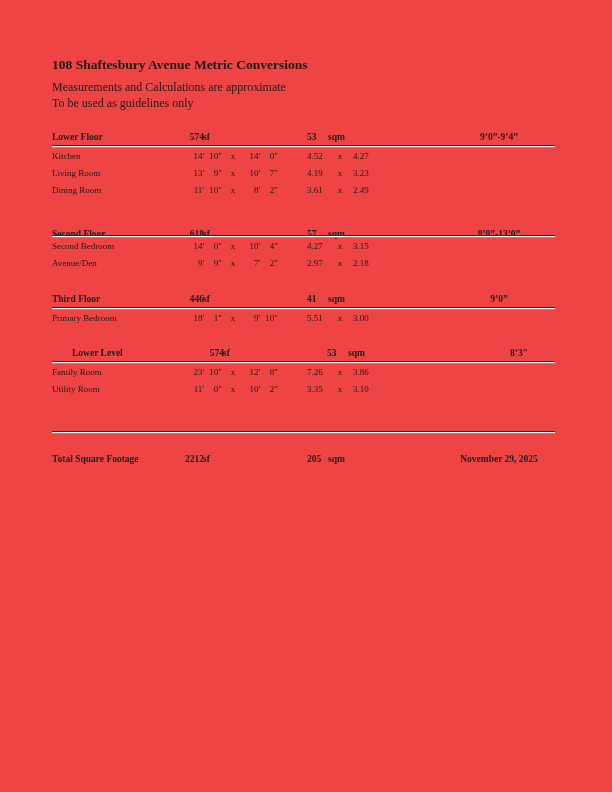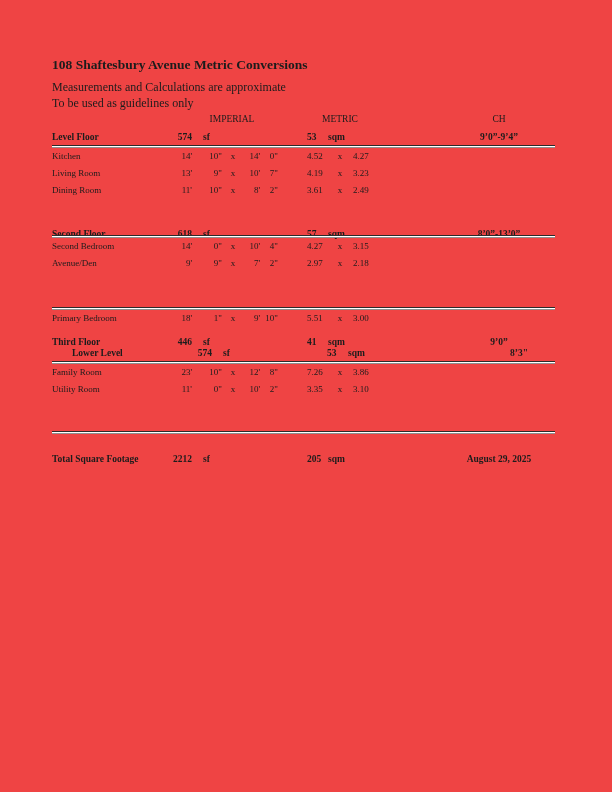--- a/index.html
+++ b/index.html
@@ -23,21 +23,21 @@
   .row {
     position:absolute; left:0; top:0;
     width:612px; height:13px; line-height:13px;
     font-size:9px;
   }
   .row span { position:absolute; white-space:nowrap; }
   .row.bold { font-weight:bold; font-size:9.5px; }
 
   
   .c-name   { left:52px; }
-  .c-n1     { left:146px; width:46px; text-align:right; }
+  .c-n1     { left:158px; width:46px; text-align:right; }
   .c-sf     { left:203px; }
   .c-u1     { left:196px; width:26px; text-align:right; }
   .c-x1     { left:226px; width:14px; text-align:center; }
   .c-ft2    { left:236px; width:24px; text-align:right; }
   .c-in2    { left:255px; width:23px; text-align:right; }
   .c-m1     { left:307px; }
   .c-sqm    { left:328px; }
   .c-x2     { left:333px; width:14px; text-align:center; }
   .c-m2     { left:353px; }
   .c-ch     { left:443px; width:112px; text-align:center; }
@@ -51,28 +51,23 @@
 </style>
 </head>
 <body>
 
 <div class="page">
 
   <div class="abs doc-title">108 Shaftesbury Avenue Metric Conversions</div>
   <div class="abs doc-sub" style="top:80px;">Measurements and Calculations are approximate</div>
   <div class="abs doc-sub" style="top:96px;">To be used as guidelines only</div>
 
-  <div class="row" style="top:113px; font-size:9.5px;">
-    <span class="c-imperial">IMPERIAL</span>
-    <span class="c-metric">METRIC</span>
-    <span class="c-ch">CH</span>
-  </div>
 
   <div class="row bold" style="top:131px;">
-    <span class="c-name">Level Floor</span>
+    <span class="c-name">Lower Floor</span>
     <span class="c-n1">574</span>
     <span class="c-sf">sf</span>
     <span class="c-m1">53</span>
     <span class="c-sqm">sqm</span>
     <span class="c-ch">9’0”-9’4”</span>
   </div>
   <div class="rule" style="top:145px;"></div>
 
   <div class="row" style="top:150px;padding-left:48px;">
     <span class="c-name">Kitchen</span>
@@ -134,21 +129,21 @@
     <span class="c-n1">9'</span>
     <span class="c-u1">9"</span>
     <span class="c-x1">x</span>
     <span class="c-ft2">7'</span>
     <span class="c-in2">2"</span>
     <span class="c-m1">2.97</span>
     <span class="c-x2">x</span>
     <span class="c-m2">2.18</span>
   </div>
 
-  <div class="row bold" style="top:293px;margin-top:43px;">
+  <div class="row bold" style="top:293px;">
     <span class="c-name">Third Floor</span>
     <span class="c-n1">446</span>
     <span class="c-sf">sf</span>
     <span class="c-m1">41</span>
     <span class="c-sqm">sqm</span>
     <span class="c-ch">9’0”</span>
   </div>
   <div class="rule" style="top:307px;"></div>
 
   <div class="row" style="top:312px;">
@@ -195,17 +190,17 @@
     <span class="c-x2">x</span>
     <span class="c-m2">3.10</span>
   </div>
 
   <div class="row bold" style="top:417px;margin-top:36px;">
     <span class="c-name">Total Square Footage</span>
     <span class="c-n1">2212</span>
     <span class="c-sf">sf</span>
     <span class="c-m1">205</span>
     <span class="c-sqm">sqm</span>
-    <span class="c-ch">August 29, 2025</span>
+    <span class="c-ch">November 29, 2025</span>
   </div>
   <div class="rule" style="top:431px;"></div>
 
 </div>
 
 </body></html>

